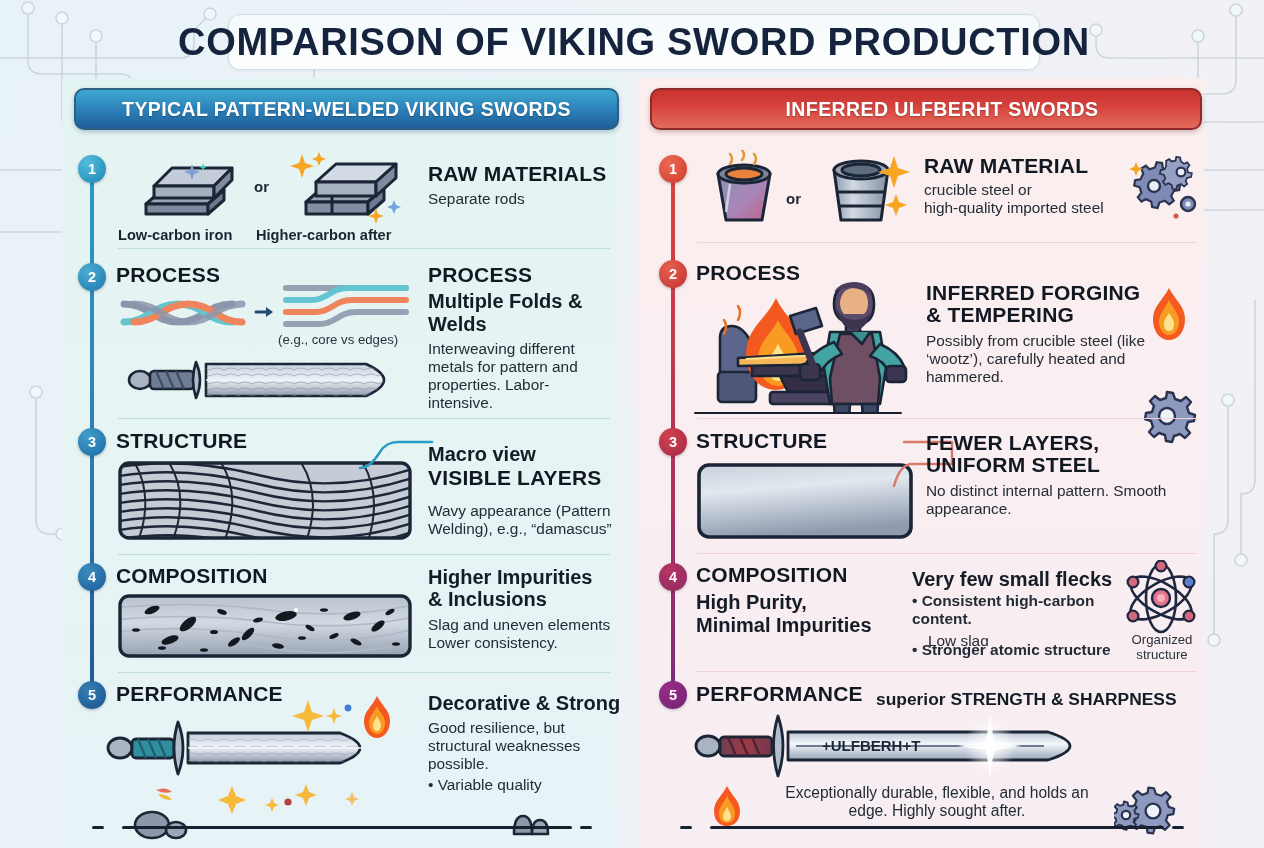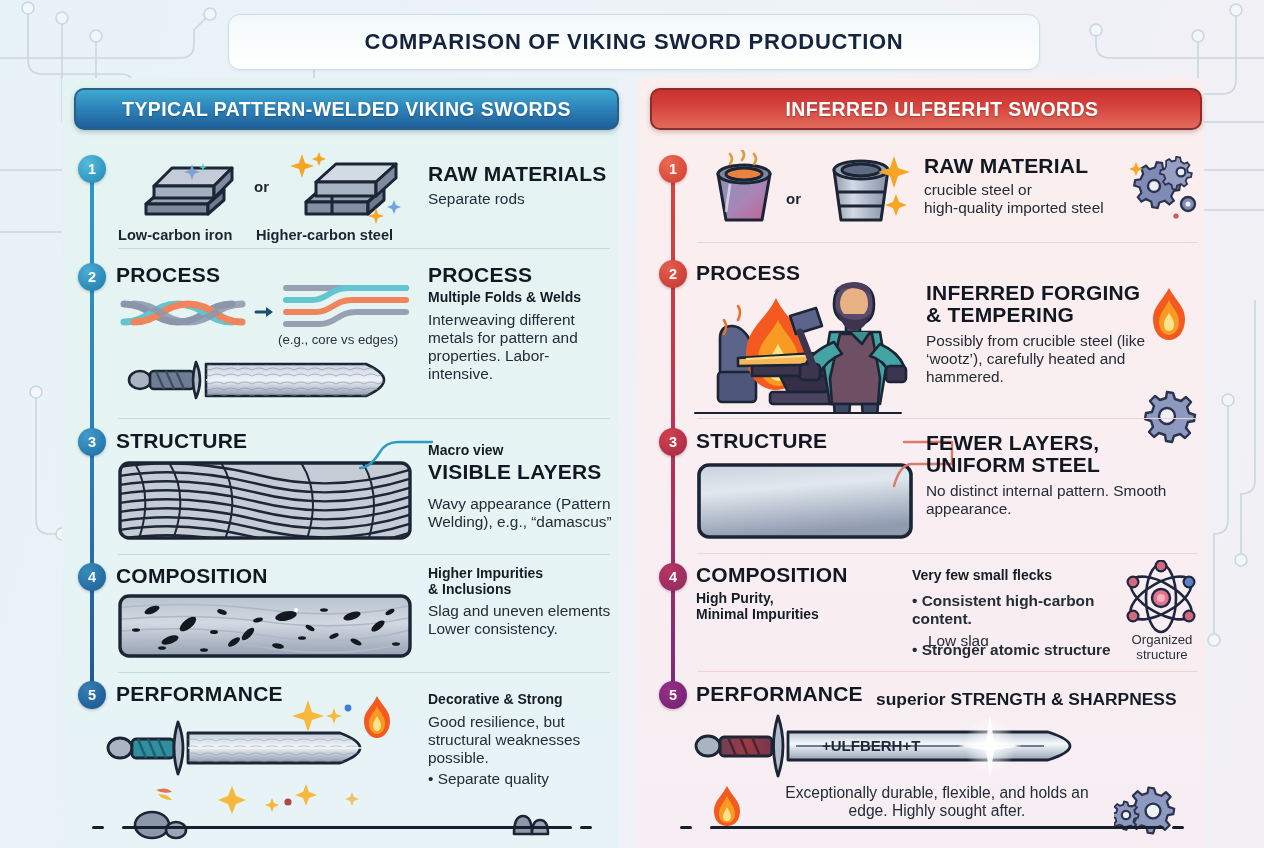--- a/index.html
+++ b/index.html
@@ -21,21 +21,21 @@
 
   
   .title-wrap {
     position: absolute; left: 228px; top: 14px; width: 812px; height: 56px;
     background: linear-gradient(180deg,#f3f9fb 0%, #ffffff 100%);
     border: 1.6px solid #cfdde4; border-radius: 12px;
     display: flex; align-items: center; justify-content: center;
     box-shadow: 0 1px 3px rgba(40,70,90,.07);
   }
   .title-wrap h1 {
-    font-size: 22px; font-weight: 700; letter-spacing: .7px;
+    font-size: 38px; font-weight: 700; letter-spacing: .7px;
     color: #15233d; white-space: nowrap;
   }
 
   
   .panel { position: absolute; top: 78px; height: 770px; overflow: hidden; }
   .panel.left  { left: 62px;  width: 556px; background: linear-gradient(180deg,#e4f4f2 0%,#e6f4f4 45%,#e7f3f6 100%); }
   .panel.right { left: 638px; width: 566px; background: linear-gradient(180deg,#fbeeee 0%,#f9eef1 50%,#f7eef3 100%); }
 
   .col-header {
     position: absolute; top: 88px; height: 42px; border-radius: 10px;
@@ -70,21 +70,21 @@
   .badge.l5{background:radial-gradient(circle at 34% 28%,#357fb4,#1a5290);}
   .badge.r1{background:radial-gradient(circle at 34% 28%,#ec6a52,#cf3a2d);}
   .badge.r2{background:radial-gradient(circle at 34% 28%,#e55f4e,#c33330);}
   .badge.r3{background:radial-gradient(circle at 34% 28%,#d2414f,#a32946);}
   .badge.r4{background:radial-gradient(circle at 34% 28%,#b83463,#8a २२५a);}
   .badge.r4{background:radial-gradient(circle at 34% 28%,#b83463,#8d2a63);}
   .badge.r5{background:radial-gradient(circle at 34% 28%,#9a2e86,#6d2173);}
 
   
   .h-strong { font-size: 21px; font-weight: 700; color:#111821; letter-spacing:.2px; line-height:1.06; }
-  .h-med    { font-size: 14px; font-weight: 700; color:#141c26; line-height:1.12; }
+  .h-med    { font-size: 20px; font-weight: 700; color:#141c26; line-height:1.12; }
   .body-t   { font-size: 15.4px; font-weight: 400; color:#242c36; line-height:1.17; }
   .cap      { font-size: 14.6px; font-weight: 700; color:#1b2430;margin-top:45px; }
   .tiny     { font-size: 13.2px; color:#2a323c; }
   .orl      { font-size: 15px; font-weight:600; color:#1e2630; }
 
   .divider { position:absolute; height:1.4px; }
   .divider.l { background:#bfded9; }
   .divider.r { background:#f0d2d4; }
 
   .textblock { position: absolute; }
@@ -239,21 +239,21 @@
   </svg>
   <svg class="sparkle" style="left:286px;top:148px" width="44" height="44" viewBox="0 0 44 44">
     <path d="M16 6 L19 15 L28 18 L19 21 L16 30 L13 21 L4 18 L13 15 Z" fill="#f6a623"></path>
     <path d="M33 4 L35 9 L40 11 L35 13 L33 18 L31 13 L26 11 L31 9 Z" fill="#f6a623"></path>
   </svg>
   <svg class="sparkle" style="left:364px;top:194px" width="44" height="40" viewBox="0 0 44 40">
     <path d="M12 14 L14 20 L20 22 L14 24 L12 30 L10 24 L4 22 L10 20 Z" fill="#f6a623"></path>
     <path d="M30 6 L32 11 L37 13 L32 15 L30 20 L28 15 L23 13 L28 11 Z" fill="#74a4de"></path>
   </svg>
   <div class="textblock" style="left:256px; top:226px">
-    <span class="cap">Higher-carbon steel</span>
+    <span class="cap">Higher-carbon after</span>
   </div>
   <div class="textblock" style="left:428px; top:163px">
     <div class="h-strong">RAW MATERIALS</div>
     <div class="body-t" style="margin-top:5px">Separate rods</div>
   </div>
   <div class="divider l" style="left:118px; top:248px; width:492px"></div>
 
   <div class="textblock" style="left:116px; top:264px">
     <span class="h-strong">PROCESS</span>
   </div>
@@ -443,21 +443,21 @@
     <path d="M92 4 L96 14 L106 18 L96 22 L92 32 L88 22 L78 18 L88 14 Z" fill="#f6b93b"></path>
     <path d="M132 16 L134 21 L139 23 L134 25 L132 30 L130 25 L125 23 L130 21 Z" fill="#f6b93b"></path>
     <path d="M166 2 L169 10 L177 13 L169 16 L166 24 L163 16 L155 13 L163 10 Z" fill="#f6b93b"></path>
     <path d="M212 10 L214 15 L219 17 L214 19 L212 24 L210 19 L205 17 L210 15 Z" fill="#f3c06a"></path>
     <circle cx="148" cy="20" r="3.6" fill="#b34545"></circle>
   </svg>
   <div class="textblock" style="left:428px; top:692px; width:200px">
     <div class="h-med">Decorative &amp; Strong</div>
     <div class="body-t" style="margin-top:5px">Good resilience, but structural weaknesses possible.</div>
     <div class="body-t" style="margin-top:3px">
-      <span>•&nbsp;</span><span>Separate quality</span>
+      <span>•&nbsp;</span><span>Variable quality</span>
     </div>
   </div>
 
   <svg style="position:absolute;left:110px;top:800px" width="480" height="46" viewBox="0 0 480 46">
     <g class="stroke" stroke-width="2.6" stroke-linejoin="round">
       <ellipse cx="42" cy="25" rx="17" ry="13" fill="#8c97a9"></ellipse>
       <ellipse cx="66" cy="30" rx="10" ry="8" fill="#9ba6b7"></ellipse>
       <path d="M404 34 q0 -18 9 -18 q9 0 9 18 Z" fill="#8c97a9"></path>
       <path d="M422 34 q0 -14 8 -14 q8 0 8 14 Z" fill="#9ba6b7"></path>
     </g>

